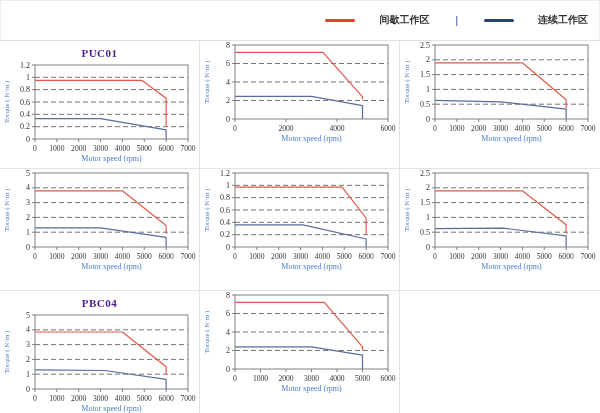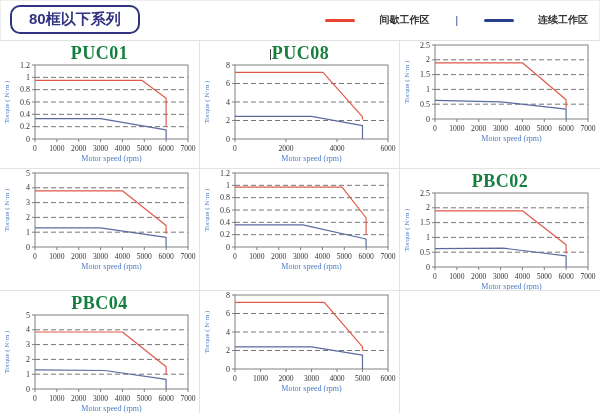--- a/index.html
+++ b/index.html
@@ -39,39 +39,36 @@
     border-right: 1px solid #e3e3e3;
     border-bottom: 1px solid #e3e3e3;
     overflow: hidden;
     background: #fff;
   }
   .cell:nth-child(3n) { border-right: none; }
   .chart-title {
     text-align: center;
     font-family: "Liberation Serif", serif;
     font-weight: bold;
-    font-size: 18px;
-    color: #15803d;
+    font-size: 11px;
+    color: #4c1d95;
     height: 16px; line-height: 16px;
     margin-top: 4px;
     letter-spacing: 0.5px;
   }
   .cursor {
     display: inline-block; width: 1px; height: 11px;
     background: #444; margin-right: 1px; vertical-align: -1px;
   }
   .chart-slot { width: 196px; height: 102px; margin: 0 auto; }
 </style>
 </head>
 <body>
 
 <div class="header">
-  <div class="title-box">
-    <span>80框以下系列</span>
-  </div>
   <div class="legend">
     <span class="swatch" style="background: rgb(232, 67, 44);"></span>
     <span>间歇工作区</span>
     <span class="sep">|</span>
     <span class="swatch" style="background: rgb(38, 64, 142);"></span>
     <span>连续工作区</span>
   </div>
 </div>
 
 <div class="grid">
@@ -114,21 +111,20 @@
           <text x="164.14285714285714" y="89.5" text-anchor="middle" font-size="7.6" font-family="Liberation Serif, serif" fill="#333333">6000</text>
           <line x1="186" y1="78" x2="186" y2="81" stroke="#808080" stroke-width="1"></line>
           <text x="186" y="89.5" text-anchor="middle" font-size="7.6" font-family="Liberation Serif, serif" fill="#333333">7000</text>
           <text x="7" y="41" transform="rotate(-90 7 41)" text-anchor="middle" font-size="7" font-family="Liberation Serif, serif" fill="#4a7cc7">Torque ( N·m )</text>
           <text x="109.5" y="100" text-anchor="middle" font-size="8" font-family="Liberation Serif, serif" fill="#4a7cc7">Motor speed (rpm)</text>
           <polyline points="33.0,19.4 140.1,19.4 164.1,37.3 164.1,65.7" fill="none" stroke="#e05a4a" stroke-width="1.2" stroke-linejoin="round"></polyline>
           <polyline points="33.0,57.6 98.6,57.6 164.1,68.8 164.1,78.0" fill="none" stroke="#5a6b9e" stroke-width="1.2" stroke-linejoin="round"></polyline>
         </svg></div>
   </div>
   <div class="cell">
-    <div class="chart-title"><span class="cursor"></span><span>PUC08</span></div>
     <div class="chart-slot"><svg width="196" height="102" xmlns="http://www.w3.org/2000/svg">
           <line x1="33" y1="59.5" x2="186" y2="59.5" stroke="#666666" stroke-width="0.9" stroke-dasharray="5,3"></line>
           <line x1="33" y1="41" x2="186" y2="41" stroke="#666666" stroke-width="0.9" stroke-dasharray="5,3"></line>
           <line x1="33" y1="22.5" x2="186" y2="22.5" stroke="#666666" stroke-width="0.9" stroke-dasharray="5,3"></line>
           <rect x="33" y="4" width="153" height="74" fill="none" stroke="#808080" stroke-width="1"></rect>
           <line x1="30" y1="78" x2="33" y2="78" stroke="#808080" stroke-width="1"></line>
           <text x="28" y="80.6" text-anchor="end" font-size="8" font-family="Liberation Serif, serif" fill="#333333">0</text>
           <line x1="30" y1="59.5" x2="33" y2="59.5" stroke="#808080" stroke-width="1"></line>
           <text x="28" y="62.1" text-anchor="end" font-size="8" font-family="Liberation Serif, serif" fill="#333333">2</text>
           <line x1="30" y1="41" x2="33" y2="41" stroke="#808080" stroke-width="1"></line>
@@ -271,21 +267,20 @@
           <text x="164.14285714285714" y="89.5" text-anchor="middle" font-size="7.6" font-family="Liberation Serif, serif" fill="#333333">6000</text>
           <line x1="186" y1="78" x2="186" y2="81" stroke="#808080" stroke-width="1"></line>
           <text x="186" y="89.5" text-anchor="middle" font-size="7.6" font-family="Liberation Serif, serif" fill="#333333">7000</text>
           <text x="7" y="41" transform="rotate(-90 7 41)" text-anchor="middle" font-size="7" font-family="Liberation Serif, serif" fill="#4a7cc7">Torque ( N·m )</text>
           <text x="109.5" y="100" text-anchor="middle" font-size="8" font-family="Liberation Serif, serif" fill="#4a7cc7">Motor speed (rpm)</text>
           <polyline points="33.0,18.2 140.1,18.2 164.1,49.0 164.1,65.7" fill="none" stroke="#e05a4a" stroke-width="1.2" stroke-linejoin="round"></polyline>
           <polyline points="33.0,55.8 100.8,55.8 164.1,70.0 164.1,78.0" fill="none" stroke="#5a6b9e" stroke-width="1.2" stroke-linejoin="round"></polyline>
         </svg></div>
   </div>
   <div class="cell">
-    <div class="chart-title">PBC02</div>
     <div class="chart-slot"><svg width="196" height="102" xmlns="http://www.w3.org/2000/svg">
           <line x1="33" y1="63.2" x2="186" y2="63.2" stroke="#666666" stroke-width="0.9" stroke-dasharray="5,3"></line>
           <line x1="33" y1="48.4" x2="186" y2="48.4" stroke="#666666" stroke-width="0.9" stroke-dasharray="5,3"></line>
           <line x1="33" y1="33.6" x2="186" y2="33.6" stroke="#666666" stroke-width="0.9" stroke-dasharray="5,3"></line>
           <line x1="33" y1="18.799999999999997" x2="186" y2="18.799999999999997" stroke="#666666" stroke-width="0.9" stroke-dasharray="5,3"></line>
           <rect x="33" y="4" width="153" height="74" fill="none" stroke="#808080" stroke-width="1"></rect>
           <line x1="30" y1="78" x2="33" y2="78" stroke="#808080" stroke-width="1"></line>
           <text x="28" y="80.6" text-anchor="end" font-size="8" font-family="Liberation Serif, serif" fill="#333333">0</text>
           <line x1="30" y1="63.2" x2="33" y2="63.2" stroke="#808080" stroke-width="1"></line>
           <text x="28" y="65.8" text-anchor="end" font-size="8" font-family="Liberation Serif, serif" fill="#333333">0.5</text>

